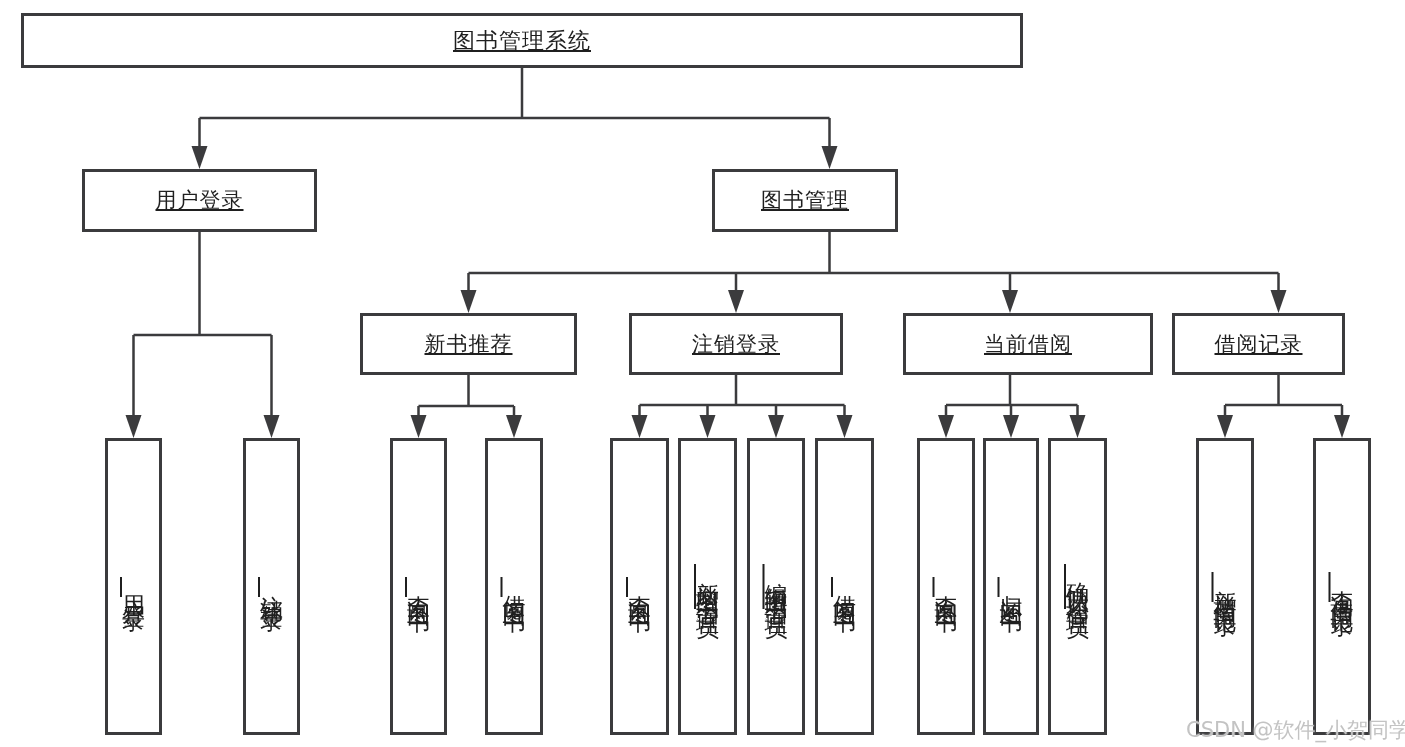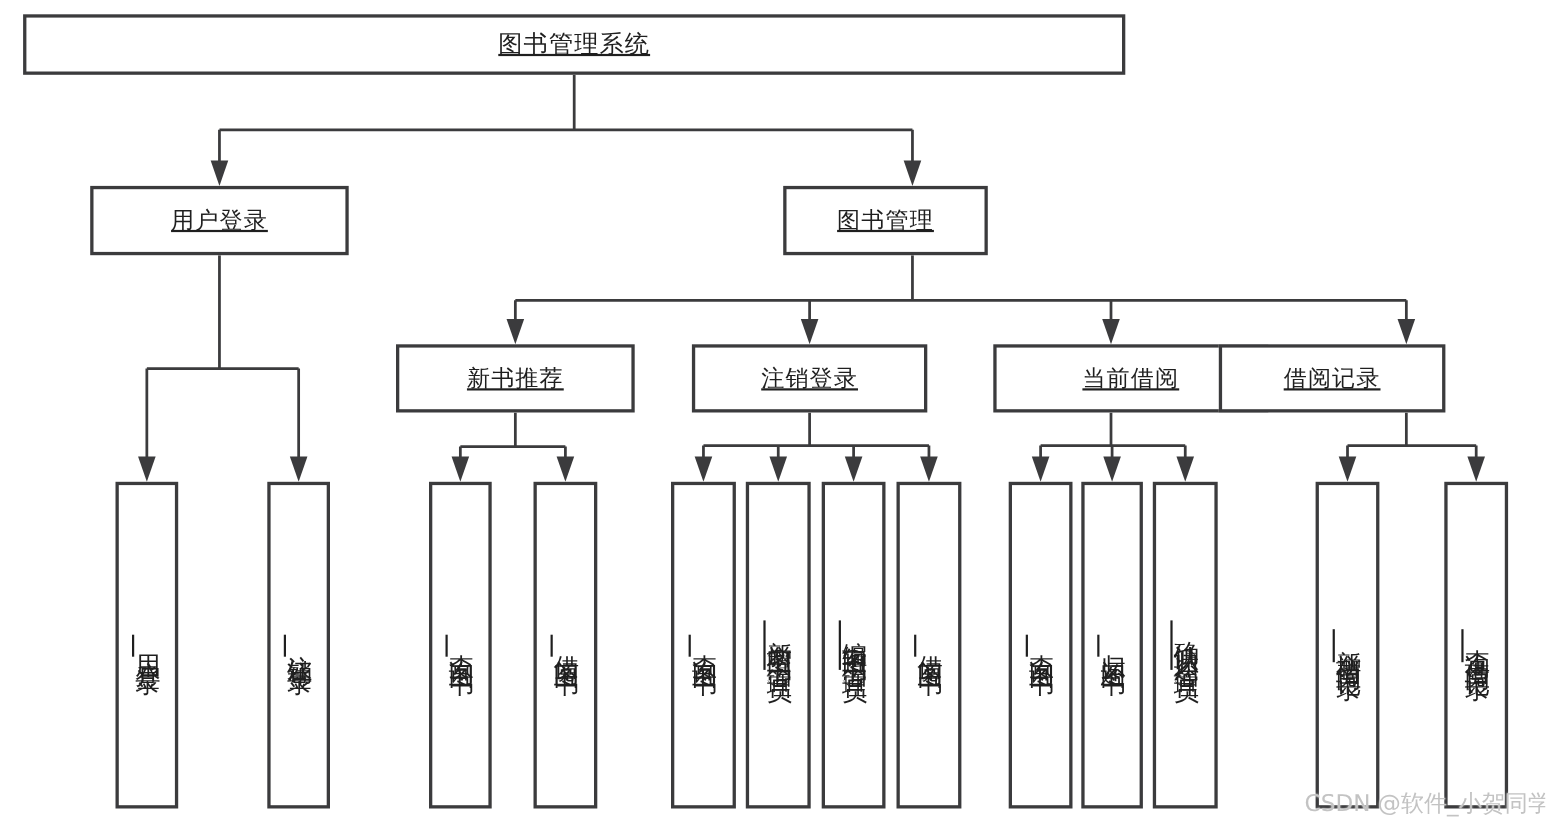--- a/index.html
+++ b/index.html
@@ -98,21 +98,21 @@
   </svg>
 
   <div class="box root-box" style="left:21px;top:13px;width:1002px;height:55px">图书管理系统</div>
 
   <div class="box hbox" style="left:82px;top:169px;width:235px;height:63px">用户登录</div>
   <div class="box hbox" style="left:712px;top:169px;width:186px;height:63px">图书管理</div>
 
   <div class="box hbox" style="left:360px;top:313px;width:217px;height:62px">新书推荐</div>
   <div class="box hbox" style="left:629px;top:313px;width:214px;height:62px">注销登录</div>
   <div class="box hbox" style="left:903px;top:313px;width:250px;height:62px">当前借阅</div>
-  <div class="box hbox" style="left:1108px;top:313px;width:206px;height:62px">借阅记录</div>
+  <div class="box hbox" style="left:1172px;top:313px;width:173px;height:62px">借阅记录</div>
 
   <div class="box leaf" style="left:105px;top:438px;width:57px;height:297px">用户登录</div>
   <div class="box leaf" style="left:243px;top:438px;width:57px;height:297px">注销登录</div>
 
   <div class="box leaf" style="left:390px;top:438px;width:57px;height:297px">查询图书</div>
   <div class="box leaf" style="left:485px;top:438px;width:58px;height:297px">借阅图书</div>
 
   <div class="box leaf" style="left:610px;top:438px;width:59px;height:297px">查询图书</div>
   <div class="box leaf" style="left:678px;top:438px;width:59px;height:297px">新增图书（管理员）</div>
   <div class="box leaf" style="left:747px;top:438px;width:58px;height:297px">编辑图书（管理员）</div>

